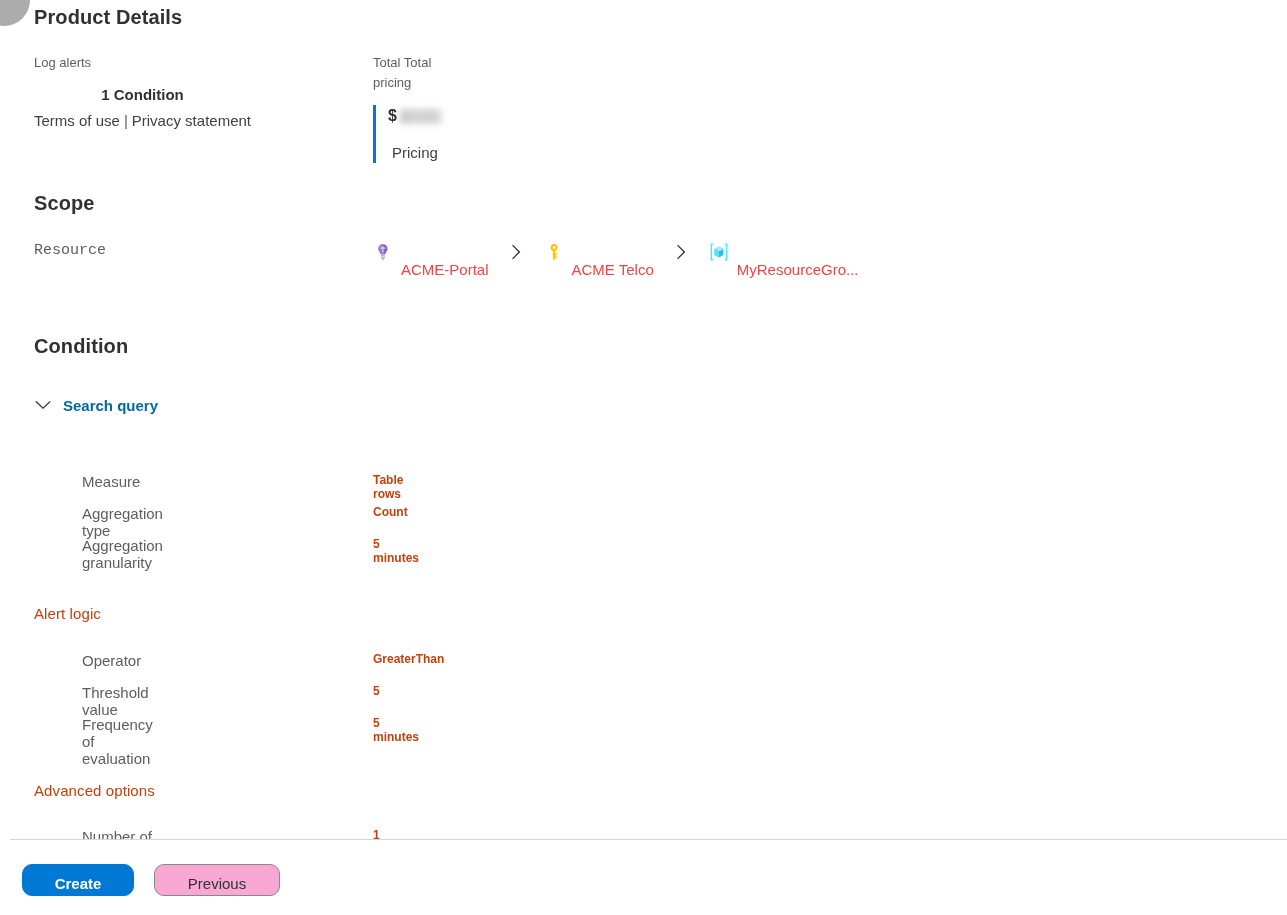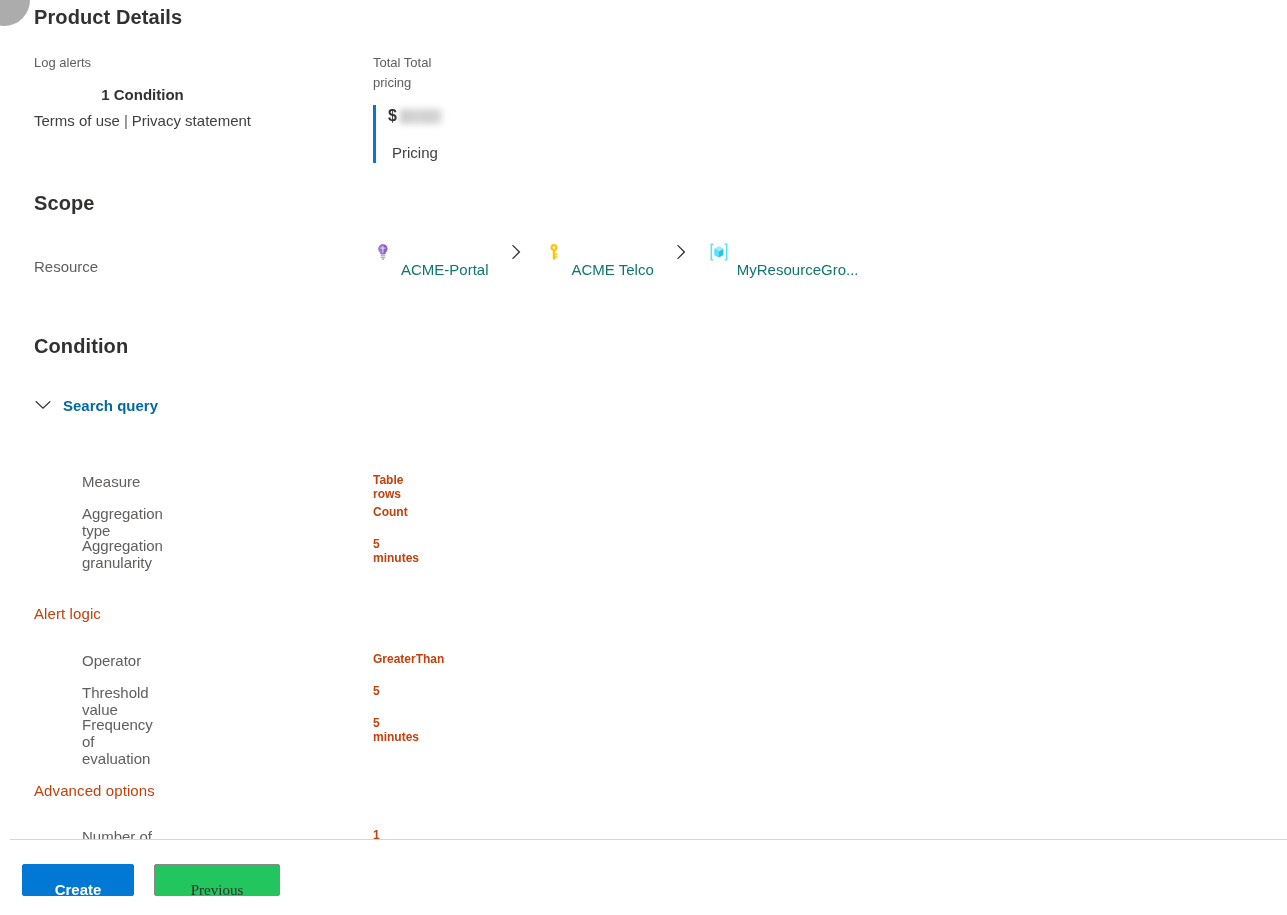--- a/index.html
+++ b/index.html
@@ -130,37 +130,37 @@
 
   
   .scope { position: absolute; left: 0; top: 192px; }
   .scope-row {
     position: relative;
     margin-top: 23px;
     height: 28px;
     display: flex;
     align-items: center;
   }
-  .scope-label { position: absolute; left: 0; top: 20px; }
+  .scope-label { position: absolute; left: 0; top: 4px; font-family: Liberation Mono, monospace; }
   .breadcrumb {
     position: absolute;
     left: 339px;
     top: 0;
     display: flex;
     align-items: center;
     height: 28px;
   }
   .crumb {
     display: flex;
     align-items: center;
     cursor: default;
   }
   .crumb-text {
     font-size: 15px;
-    color: #0f766e;
+    color: #ef4444;
     margin-left: 8px;
     white-space: nowrap;
     margin-top: 35px;
   }
   .crumb-sep {
     margin: 0 22px;
     display: inline-flex;
     align-items: center;
     color: #323130;
   }
@@ -216,43 +216,42 @@
     width: 1287px;
     height: 75px;
     background: #ffffff;
   }
   .btn {
     position: absolute;
     top: 24px;
     height: 32px;
     font-family: "Liberation Sans", sans-serif;
     font-size: 15px;
-    border-radius: 2px;
+    border-radius: 10px;
     cursor: pointer;
-    padding: 10px 16px;
+    padding: 4px 16px;
     box-sizing: border-box;
     line-height: 30px;
     text-align: center;
   }
   .btn-primary {
     left: 22px;
     min-width: 112px;
     background: #0078d4;
     color: #ffffff;
     border: 1px solid #0078d4;
     font-weight: 600;
   }
   .btn-secondary {
     left: 154px;
     min-width: 126px;
-    background: #22c55e;
+    background: #f9a8d4;
     color: #323130;
     border: 1px solid #8a8886;
     font-weight: 400;
-    font-family: Liberation Serif, serif;
   }
 </style>
 </head>
 <body>
 
 <div class="corner-orb"></div>
 
 <div class="page">
   <div class="content">
 

